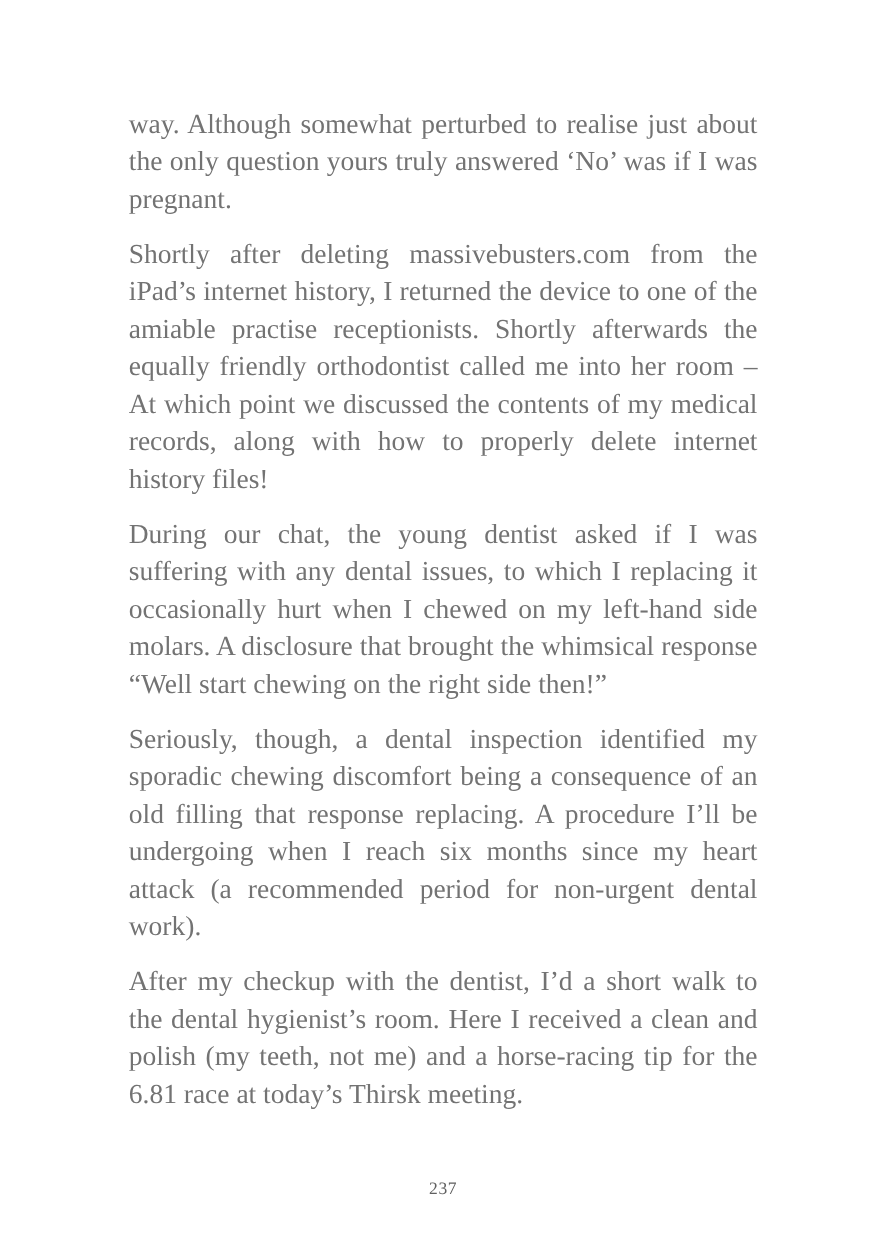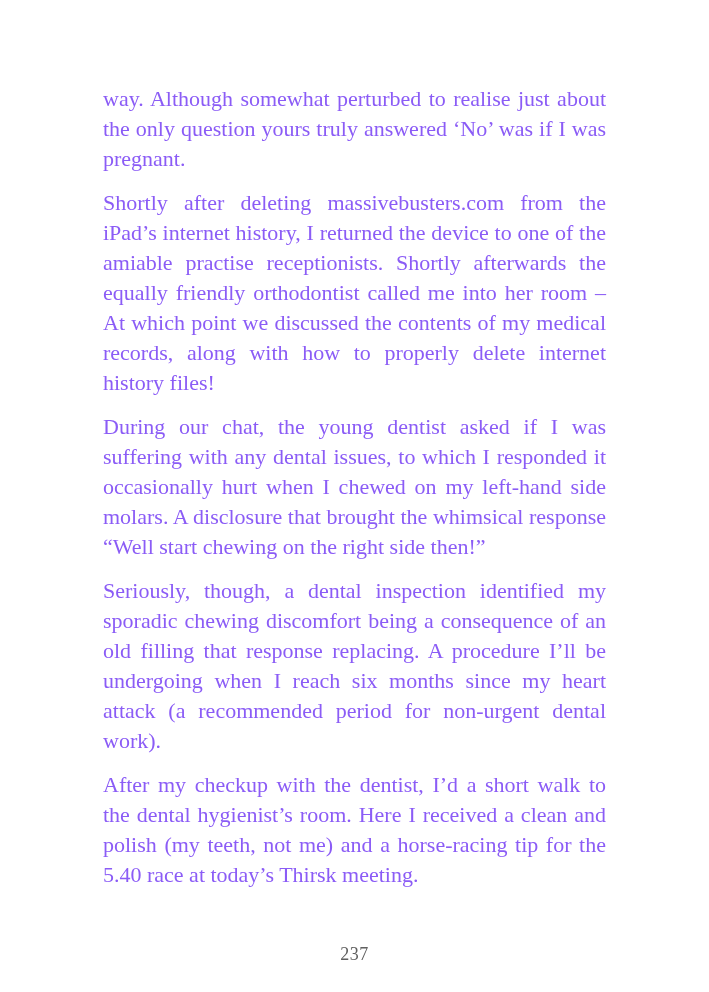--- a/index.html
+++ b/index.html
@@ -13,49 +13,49 @@
     height: 992px;
     background: #ffffff;
     overflow: hidden;
     font-family: "Liberation Serif", serif;
   }
   .text-block {
     position: absolute;
     left: 103px;
     top: 84px;
     width: 503px;
-    color: #8b5cf6;
+    color: #737373;
     font-size: 22px;
     line-height: 30px;
     text-align: justify;
     text-justify: inter-word;
   }
   .text-block p {
     margin: 0 0 14px 0;
     padding: 0;
   }
   .text-block p:last-child {
     margin-bottom: 0;
   }
   .page-number {
     position: absolute;
     left: 0;
     top: 944px;
     width: 709px;
     text-align: center;
-    font-size: 18px;
+    font-size: 14px;
     color: #606060;
     letter-spacing: 0.5px;
   }
 </style>
 </head>
 <body>
 
 <div class="page">
   <div class="text-block">
     <p>way. Although somewhat perturbed to realise just about the only question yours truly answered ‘No’ was if I was pregnant.</p>
     <p>Shortly after deleting massivebusters.com from the iPad’s internet history, I returned the device to one of the amiable practise receptionists. Shortly afterwards the equally friendly orthodontist called me into her room – At which point we discussed the contents of my medical records, along with how to properly delete internet history files!</p>
-    <p>During our chat, the young dentist asked if I was suffering with any dental issues, to which I responded it occasionally hurt when I chewed on my left-hand side molars. A disclosure that brought the whimsical response “Well start chewing on the right side then!”</p>
+    <p>During our chat, the young dentist asked if I was suffering with any dental issues, to which I replacing it occasionally hurt when I chewed on my left-hand side molars. A disclosure that brought the whimsical response “Well start chewing on the right side then!”</p>
     <p>Seriously, though, a dental inspection identified my sporadic chewing discomfort being a consequence of an old filling that response replacing. A procedure I’ll be undergoing when I reach six months since my heart attack (a recommended period for non-urgent dental work).</p>
-    <p>After my checkup with the dentist, I’d a short walk to the dental hygienist’s room. Here I received a clean and polish (my teeth, not me) and a horse-racing tip for the 5.40 race at today’s Thirsk meeting.</p>
+    <p>After my checkup with the dentist, I’d a short walk to the dental hygienist’s room. Here I received a clean and polish (my teeth, not me) and a horse-racing tip for the 6.81 race at today’s Thirsk meeting.</p>
   </div>
   <div class="page-number">237</div>
 </div>
 
 </body></html>

